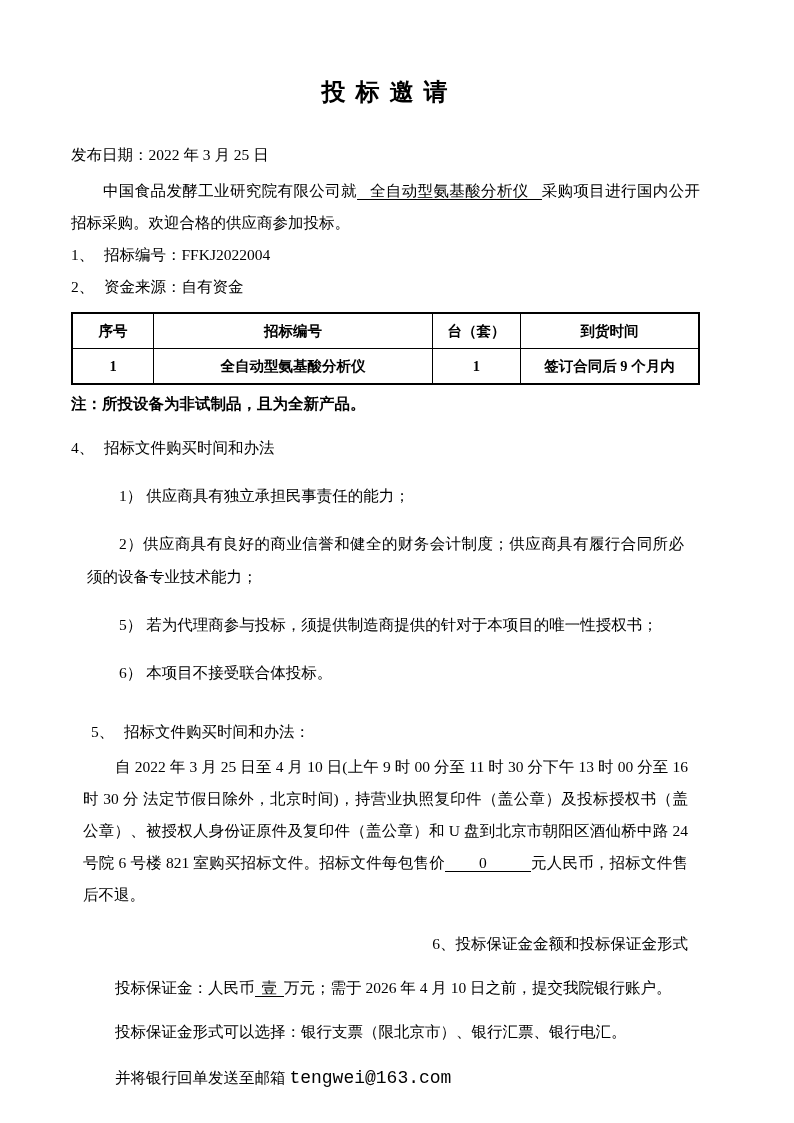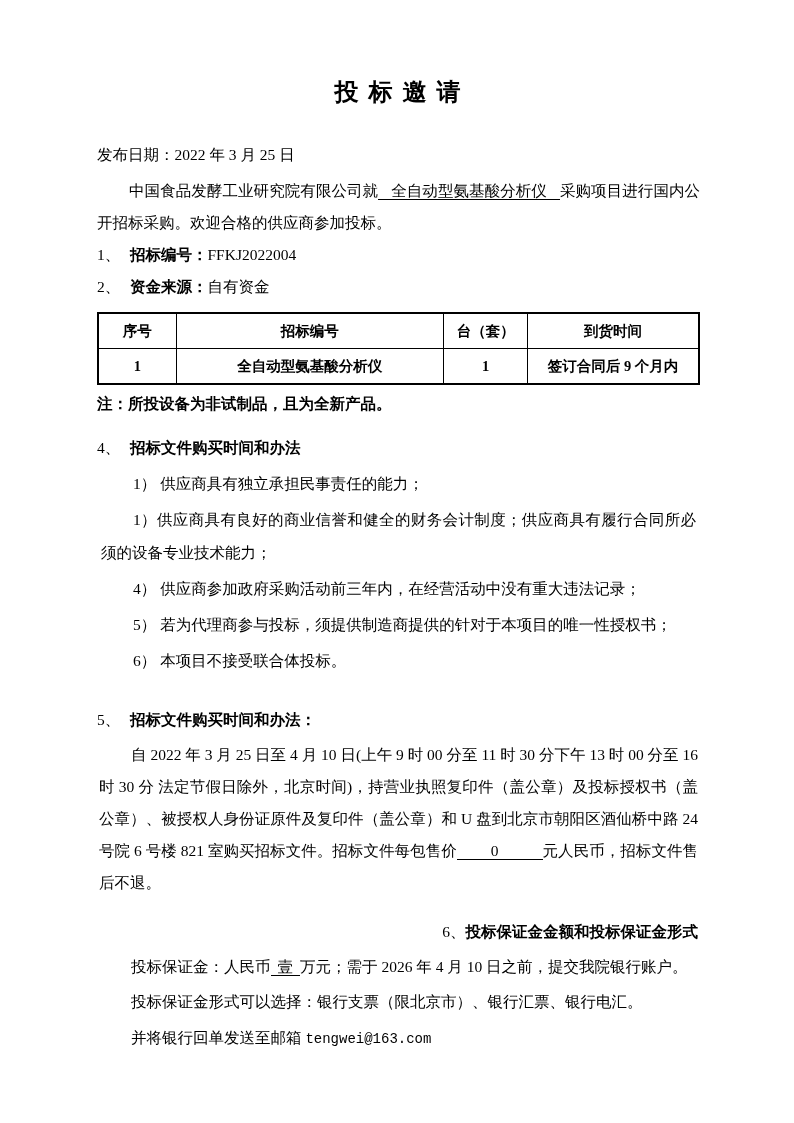--- a/index.html
+++ b/index.html
@@ -4,42 +4,42 @@
 <style>
   html, body { margin: 0; padding: 0; background: #ffffff; }
   body {
     width: 794px; height: 1123px;
     font-family: "Liberation Serif", "DejaVu Serif", serif;
     color: #000; overflow: hidden;
   }
   .page {
     box-sizing: border-box;
     width: 794px; height: 1078px;
-    padding: 78px 94px 0 97px;
+    padding: 78px 94px 0 71px;
     font-size: 15.5px;
     line-height: 2.07;
   }
   .title {
     margin: 0;
     text-align: center;
     font-size: 24px;
     font-weight: bold;
     letter-spacing: 2px;
     line-height: 1.2;
   }
   .date-line { margin: 32px 0 0 0; }
   .intro {
     margin: 4px 0 0 0;
     text-indent: 32px;
     text-align: justify;
   }
-  p { margin: 2px; }
+  p { margin: 12px; }
   .li { margin: 0; }
   .num { display: inline-block; width: 33px; }
-  .b { font-weight: bold; }
+  .b { font-weight: normal; }
   .u { border-bottom: 1px solid #000; }
   .u-intro { padding: 0 13px; }
   .u-price { padding: 0 44px 0 34px; }
   .u-amt { padding: 0 7px; }
   .spec-table {
     width: 100%;
     border-collapse: collapse;
     border: 2px solid #000;
     margin: 9px 0 3px 0;
     table-layout: fixed;
@@ -53,32 +53,32 @@
     font-size: 14.5px;
     font-weight: bold;
     padding: 0 2px;
   }
   .col-no { width: 13%; }
   .col-name { width: 44.5%; }
   .col-qty { width: 14%; }
   .col-time { width: 28.5%; }
   .note { font-weight: bold; margin: 1px 0 0 0; }
   .sec4-head { margin-top: 12px; }
-  .sub-item { text-indent: 32px; text-align: justify; margin: 4px; }
-  .sec5-head { margin-top: 27px; }
+  .sub-item { text-indent: 32px; text-align: justify; margin: 16px; }
+  .sec5-head { margin-top: 27px; margin-left: 20px; }
   .sec5-para {
     margin-top: 3px;
     text-indent: 32px;
     text-align: justify;
   }
   .sec6-head { margin-top: 17px; text-align: right; }
   .sec6-line { padding-left: 32px; margin-top: 3px; }
   .email {
     font-family: "Liberation Mono", "DejaVu Sans Mono", monospace;
-    font-size: 14px;
+    font-size: 18px;
   }
 </style>
 </head>
 <body>
 
 <div class="page">
 
   <h1 class="title">投 标 邀 请</h1>
 
   <p class="date-line">发布日期：2022 年 3 月 25 日</p>
@@ -113,22 +113,21 @@
         <td>签订合同后 9 个月内</td>
       </tr>
     </tbody>
   </table>
 
   <p class="note">注：所投设备为非试制品，且为全新产品。</p>
 
   <p class="li sec4-head"><span class="num">4、</span><span class="b">招标文件购买时间和办法</span></p>
 
   <p class="sub-item">1） 供应商具有独立承担民事责任的能力；</p>
-  <p class="sub-item">1）供应商具有良好的商业信誉和健全的财务会计制度；供应商具有履行合同所必须的设备专业技术能力；</p>
-  <p class="sub-item">4） 供应商参加政府采购活动前三年内，在经营活动中没有重大违法记录；</p>
+  <p class="sub-item">2）供应商具有良好的商业信誉和健全的财务会计制度；供应商具有履行合同所必须的设备专业技术能力；</p>
   <p class="sub-item">5） 若为代理商参与投标，须提供制造商提供的针对于本项目的唯一性授权书；</p>
   <p class="sub-item">6） 本项目不接受联合体投标。</p>
 
   <p class="li sec5-head"><span class="num">5、</span><span class="b">招标文件购买时间和办法：</span></p>
 
   <p class="sec5-para"><span>自 2022 年 3 月 25 日至 4 月 10 日(上午 9 时 00 分至 11 时 30 分下午 13 时 00 分至 16 时 30 分 法定节假日除外，北京时间)，持营业执照复印件（盖公章）及投标授权书（盖公章）、被授权人身份证原件及复印件（盖公章）和 U 盘到北京市朝阳区酒仙桥中路 24 号院 6 号楼 821 室购买招标文件。招标文件每包售价</span><span class="u u-price">0</span><span>元人民币，招标文件售后不退。</span></p>
 
   <p class="sec6-head"><span>6、</span><span class="b">投标保证金金额和投标保证金形式</span></p>
 
   <p class="sec6-line"><span>投标保证金：人民币</span><span class="u u-amt">壹</span><span>万元；需于 2026 年 4 月 10 日之前，提交我院银行账户。</span></p>

